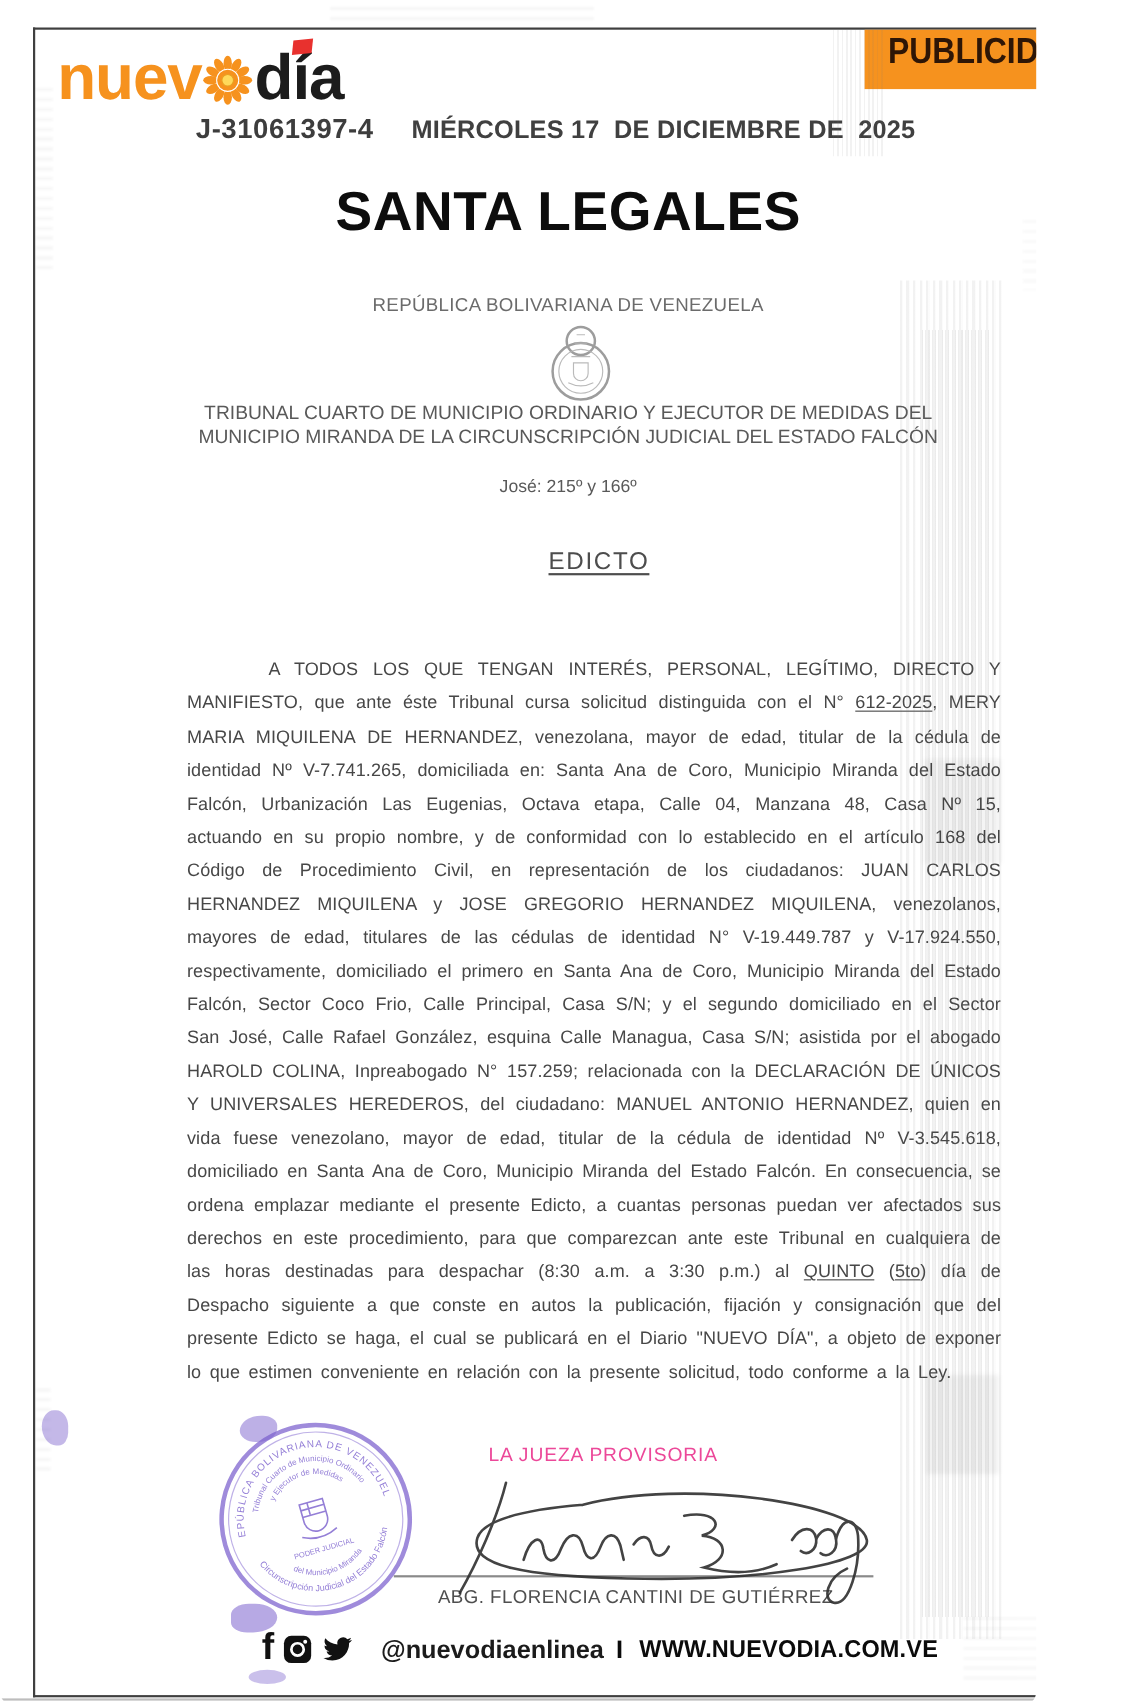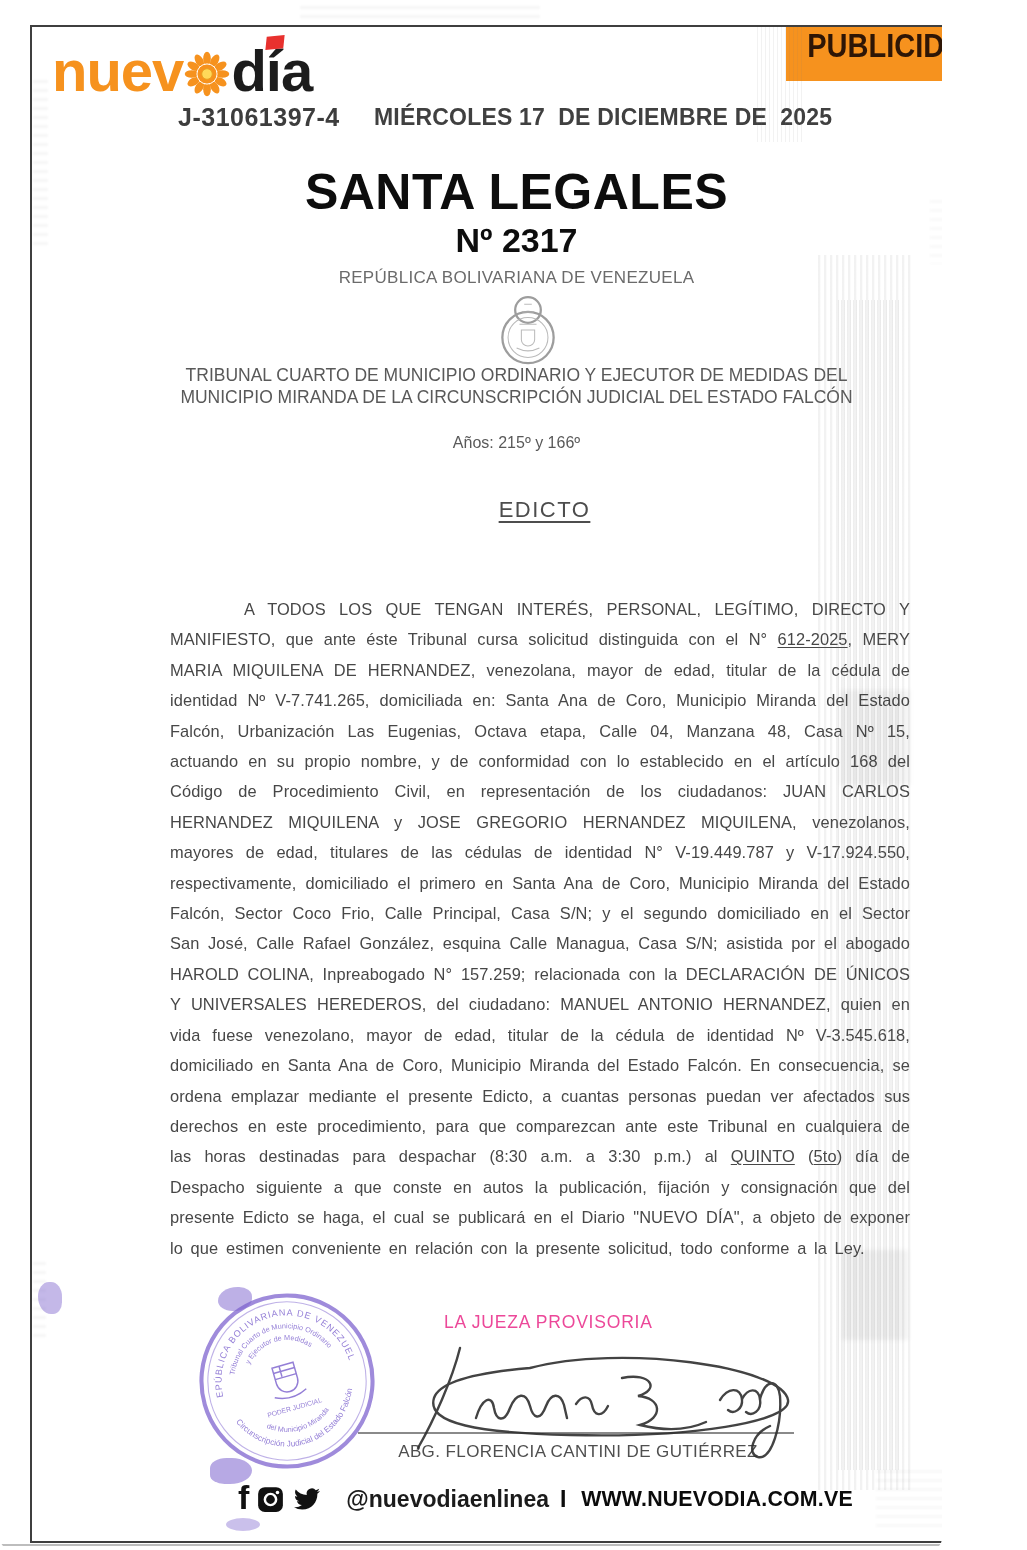--- a/index.html
+++ b/index.html
@@ -106,42 +106,41 @@
       <circle cx="24" cy="24" r="5.5" fill="#FFD95A" stroke="#E8A020" stroke-width="1"></circle>
     </svg><span class="suffix"><span class="accent"></span><span>día</span></span>
   </div>
   <div class="abs" id="regnum">J-31061397-4</div>
   <div class="abs" id="dateline">MIÉRCOLES 17  DE DICIEMBRE DE  2025</div>
   <div class="abs" id="pub">
     <span>PUBLICIDAD</span>
   </div>
 
   <div class="centered" id="title">SANTA LEGALES</div>
-  <div class="centered" id="number">Nº 2317</div>
   <div class="centered" id="republic">REPÚBLICA BOLIVARIANA DE VENEZUELA</div>
 
   <div class="abs" id="sealwrap">
     <svg width="82" height="76" viewBox="0 0 84 80">
       <g stroke="#9d9d9d" fill="none" stroke-width="2.4">
         <circle cx="42" cy="20" r="13.5"></circle>
         <circle cx="42" cy="49" r="27"></circle>
       </g>
       <g stroke="#b3b3b3" fill="none" stroke-width="1.1" opacity=".9">
         <circle cx="42" cy="49" r="21"></circle>
         <path d="M35,41 h14 v10 a7,7 0 0 1 -7,7 a7,7 0 0 1 -7,-7 z"></path>
         <path d="M30,60 q12,6 24,0 M33,35 h18 M38,14 h8 M36,22 h12"></path>
       </g>
     </svg>
   </div>
 
   <div class="centered" id="trib">
     <div>TRIBUNAL CUARTO DE MUNICIPIO ORDINARIO Y EJECUTOR DE MEDIDAS DEL</div>
     <div>MUNICIPIO MIRANDA DE LA CIRCUNSCRIPCIÓN JUDICIAL DEL ESTADO FALCÓN</div>
   </div>
-  <div class="centered" id="years">Años: 215º y 166º</div>
+  <div class="centered" id="years">José: 215º y 166º</div>
 
   <div class="centered" id="edicto">EDICTO</div>
 
   <div class="abs" id="body"><span>A TODOS LOS QUE TENGAN INTERÉS, PERSONAL, LEGÍTIMO, DIRECTO Y MANIFIESTO, que ante éste Tribunal cursa solicitud distinguida con el N° </span><span class="u">612-2025</span><span>, MERY MARIA MIQUILENA DE HERNANDEZ, venezolana, mayor de edad, titular de la cédula de identidad Nº V-7.741.265, domiciliada en: Santa Ana de Coro, Municipio Miranda del Estado Falcón, Urbanización Las Eugenias, Octava etapa, Calle 04, Manzana 48, Casa Nº 15, actuando en su propio nombre, y de conformidad con lo establecido en el artículo 168 del Código de Procedimiento Civil, en representación de los ciudadanos: JUAN CARLOS HERNANDEZ MIQUILENA y JOSE GREGORIO HERNANDEZ MIQUILENA, venezolanos, mayores de edad, titulares de las cédulas de identidad N° V-19.449.787 y V-17.924.550, respectivamente, domiciliado el primero en Santa Ana de Coro, Municipio Miranda del Estado Falcón, Sector Coco Frio, Calle Principal, Casa S/N; y el segundo domiciliado en el Sector San José, Calle Rafael González, esquina Calle Managua, Casa S/N; asistida por el abogado HAROLD COLINA, Inpreabogado N° 157.259; relacionada con la DECLARACIÓN DE ÚNICOS Y UNIVERSALES HEREDEROS, del ciudadano: MANUEL ANTONIO HERNANDEZ, quien en vida fuese venezolano, mayor de edad, titular de la cédula de identidad Nº V-3.545.618, domiciliado en Santa Ana de Coro, Municipio Miranda del Estado Falcón. En consecuencia, se ordena emplazar mediante el presente Edicto, a cuantas personas puedan ver afectados sus derechos en este procedimiento, para que comparezcan ante este Tribunal en cualquiera de las horas destinadas para despachar (8:30 a.m. a 3:30 p.m.) al </span><span class="u">QUINTO</span><span> (</span><span class="u">5to</span><span>) día de Despacho siguiente a que conste en autos la publicación, fijación y consignación que del presente Edicto se haga, el cual se publicará en el Diario "NUEVO DÍA", a objeto de exponer lo que estimen conveniente en relación con la presente solicitud, todo conforme a la Ley.</span></div>
 
   <div class="abs" id="stamp">
     <svg width="190" height="182" viewBox="0 0 200 200">
       <defs>
         <path id="arcTop" d="M 28,100 A 72,72 0 0 1 172,100"></path>
         <path id="arcIn1" d="M 42,100 A 58,58 0 0 1 158,100"></path>

